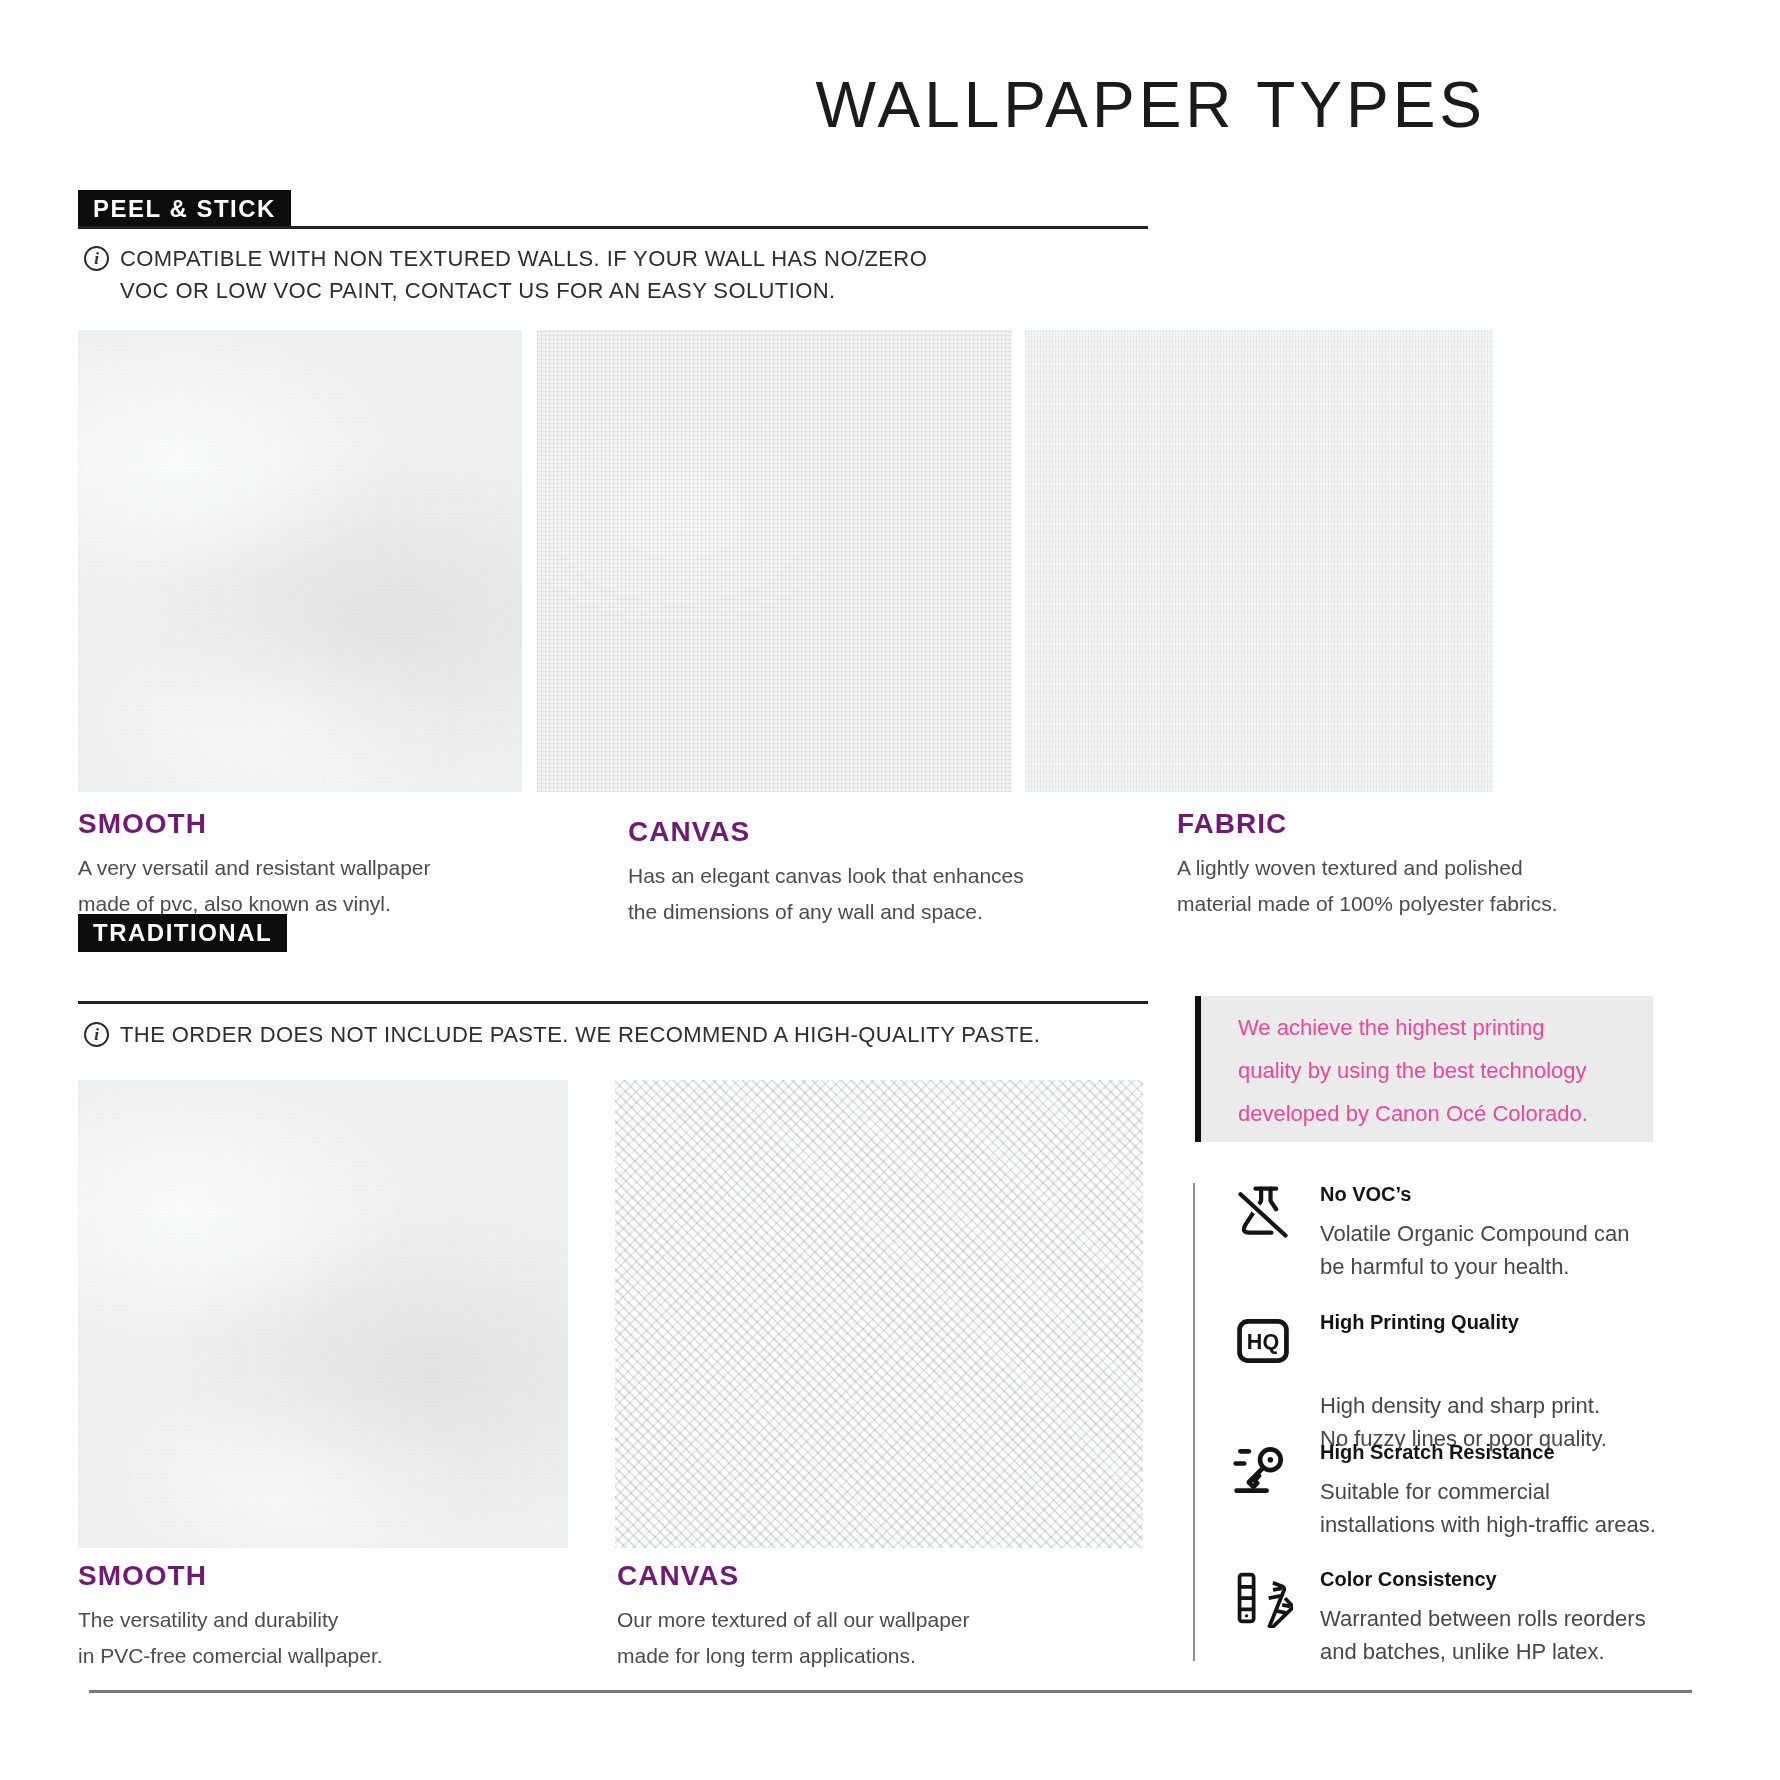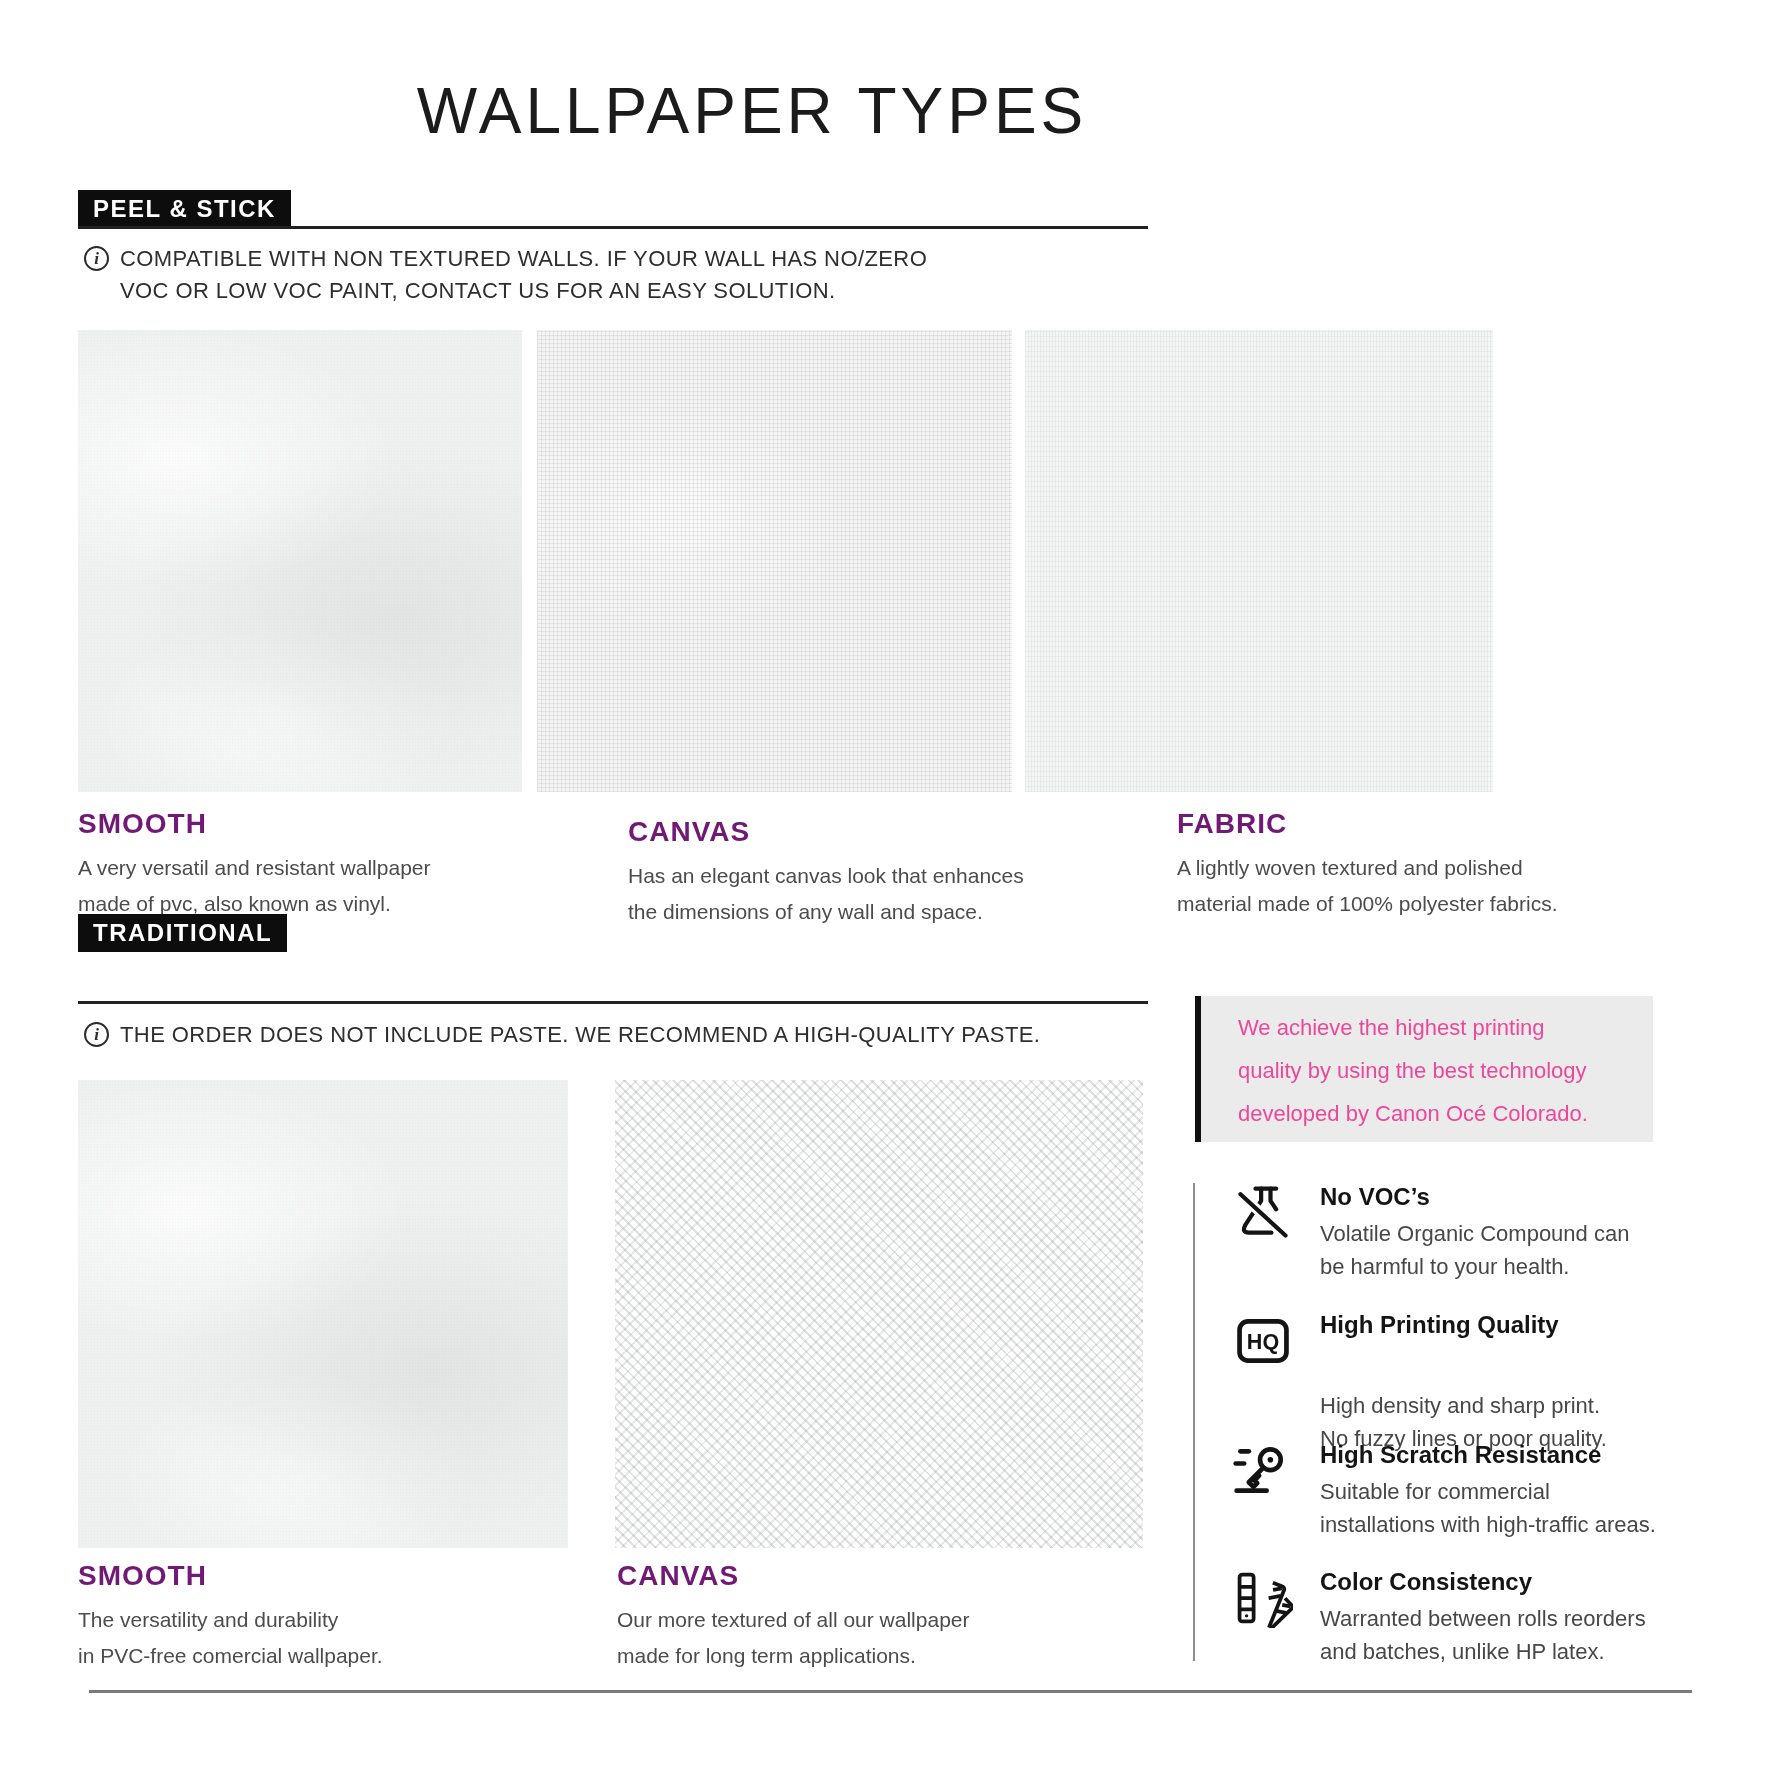--- a/index.html
+++ b/index.html
@@ -49,31 +49,31 @@
   .swatch-desc{font-size:21px;color:#4c4c4c;line-height:36px;}
 
   
   .quality-bar{width:6px;background:#101010;}
   .quality-box{background:#ebebeb;}
   .quality-text{font-size:22px;color:#ec4899;line-height:43px;}
 
   
   .features-vline{width:2px;background:#8f8f8f;}
   .feature-icon{width:60px;height:60px;display:block;}
-  .feature-title{font-size:24px;font-weight:700;color:#141414;}
+  .feature-title{font-size:20px;font-weight:700;color:#141414;}
   .feature-desc{font-size:22px;color:#474747;line-height:33px;}
 
   .bottom-rule{height:3px;background:#7a7a7a;}
 </style>
 </head>
 <body>
 
 <div id="page">
 
-  <h1 class="abs page-title" style="margin:12px;">WALLPAPER TYPES</h1>
+  <h1 class="abs page-title" style="margin:6px;text-align:right;">WALLPAPER TYPES</h1>
 
   <div class="abs section-label" style="left:78px;top:190px;">PEEL &amp; STICK</div>
   <div class="abs section-rule" style="left:78px;top:226px;width:1070px;"></div>
 
   <span class="abs info-icon" style="left:84px;top:246px;">
       <span>i</span>
     </span>
   <div class="abs note-text preline" style="left:120px;top:243px;">COMPATIBLE WITH NON TEXTURED WALLS. IF YOUR WALL HAS NO/ZERO
 VOC OR LOW VOC PAINT, CONTACT US FOR AN EASY SOLUTION.</div>
 

